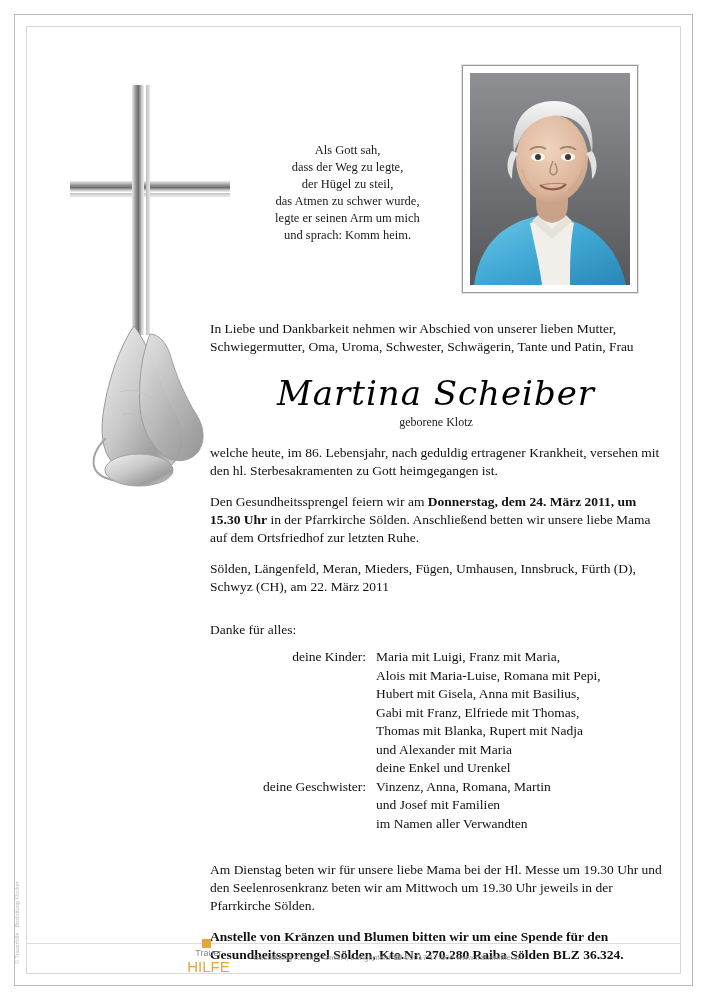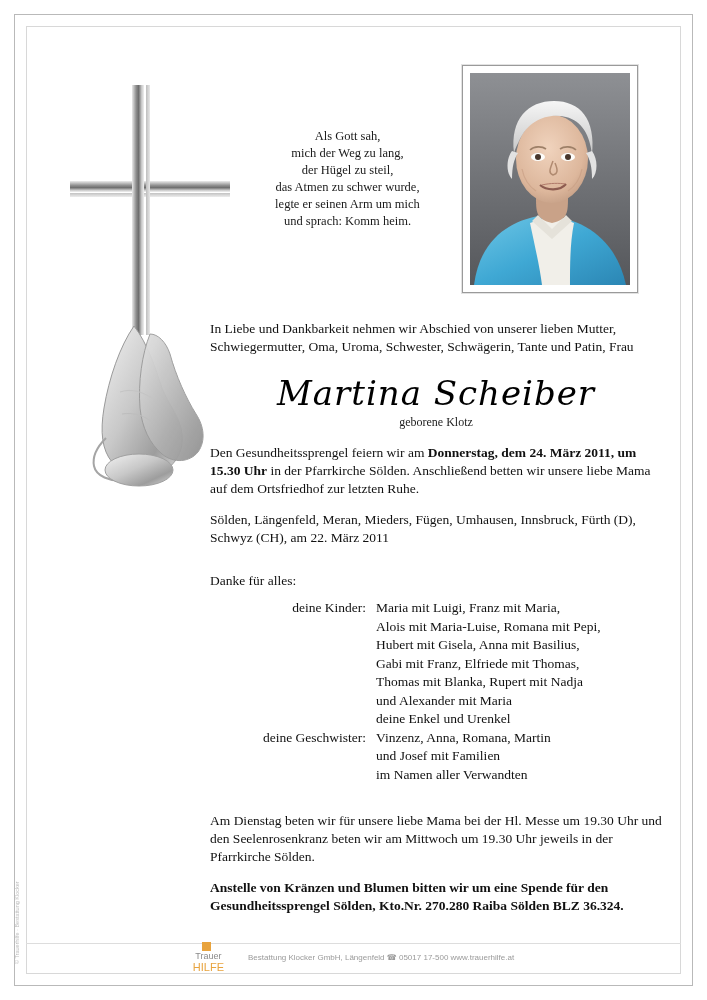--- a/index.html
+++ b/index.html
@@ -102,21 +102,21 @@
     width: 100%;
     height: 100%;
     overflow: hidden;
     position: relative;
     background: #6e6f73;
   }
   
   .verse {
     position: absolute;
     left: 240px;
-    top: 128px;
+    top: 142px;
     width: 215px;
     text-align: center;
     font-size: 12.5px;
     line-height: 17px;
     color: #1a1a1a;
   }
   .body-col {
     position: absolute;
     left: 210px;
     top: 320px;
@@ -184,21 +184,21 @@
     margin-right: 24px;
     flex-direction: column;
   }
   .footer .logo .sq {
     width: 9px; height: 9px;
     background: #e8a33d;
     margin-right: 3px;
     display: inline-block;
   }
   .footer .logo .t1 { color: #8a8a8a; font-size: 9px; }
-  .footer .logo .t2 { color: #e8a33d; font-size: 11px; }
+  .footer .logo .t2 { color: #e8a33d; font-size: 15px; }
   .side-mark {
     position: absolute;
     left: 20px;
     bottom: 36px;
     transform: rotate(-90deg);
     transform-origin: left bottom;
     font-family: "Liberation Sans", sans-serif;
     font-size: 5.5px;
     color: #bdbdbd;
     white-space: nowrap;
@@ -294,34 +294,35 @@
         <path d="M72 112 C80 110 90 110 95 111" fill="none" stroke="#b07a6a" stroke-width="1"></path>
 
         <path d="M52 96 C54 106 60 114 66 118" fill="none" stroke="#c49b80" stroke-width="1.2" opacity="0.6"></path>
         <path d="M112 96 C110 106 104 114 98 118" fill="none" stroke="#c49b80" stroke-width="1.2" opacity="0.6"></path>
       </svg>
     </div>
   </div>
 
   <div class="verse">
     <div>Als Gott sah,</div>
-    <div>mich der Weg zu lang,</div>
+    <div>dass der Weg zu legte,</div>
     <div>der Hügel zu steil,</div>
     <div>das Atmen zu schwer wurde,</div>
     <div>legte er seinen Arm um mich</div>
     <div>und sprach: Komm heim.</div>
   </div>
 
   <div class="body-col">
 
     <p class="p tight">In Liebe und Dankbarkeit nehmen wir Abschied von unserer lieben Mutter, Schwiegermutter, Oma, Uroma, Schwester, Schwägerin, Tante und Patin, Frau</p>
 
     <div class="name">Martina Scheiber</div>
     <div class="name-sub">geborene Klotz</div>
 
+    <p class="p">welche heute, im 86. Lebensjahr, nach geduldig ertragener Krankheit, versehen mit den hl. Sterbesakramenten zu Gott heimgegangen ist.</p>
 
     <p class="p"><span>Den Gesundheitssprengel feiern wir am </span><b>Donnerstag, dem 24. März 2011,</b> <b>um 15.30 Uhr</b><span> in der Pfarrkirche Sölden. Anschließend betten wir unsere liebe Mama auf dem Ortsfriedhof zur letzten Ruhe.</span></p>
 
     <p class="p">Sölden, Längenfeld, Meran, Mieders, Fügen, Umhausen, Innsbruck, Fürth (D), Schwyz (CH), am 22. März 2011</p>
 
     <p class="danke">Danke für alles:</p>
 
     <div class="fam-block">
       <div class="family">
         <div class="lab">deine Kinder:</div>

